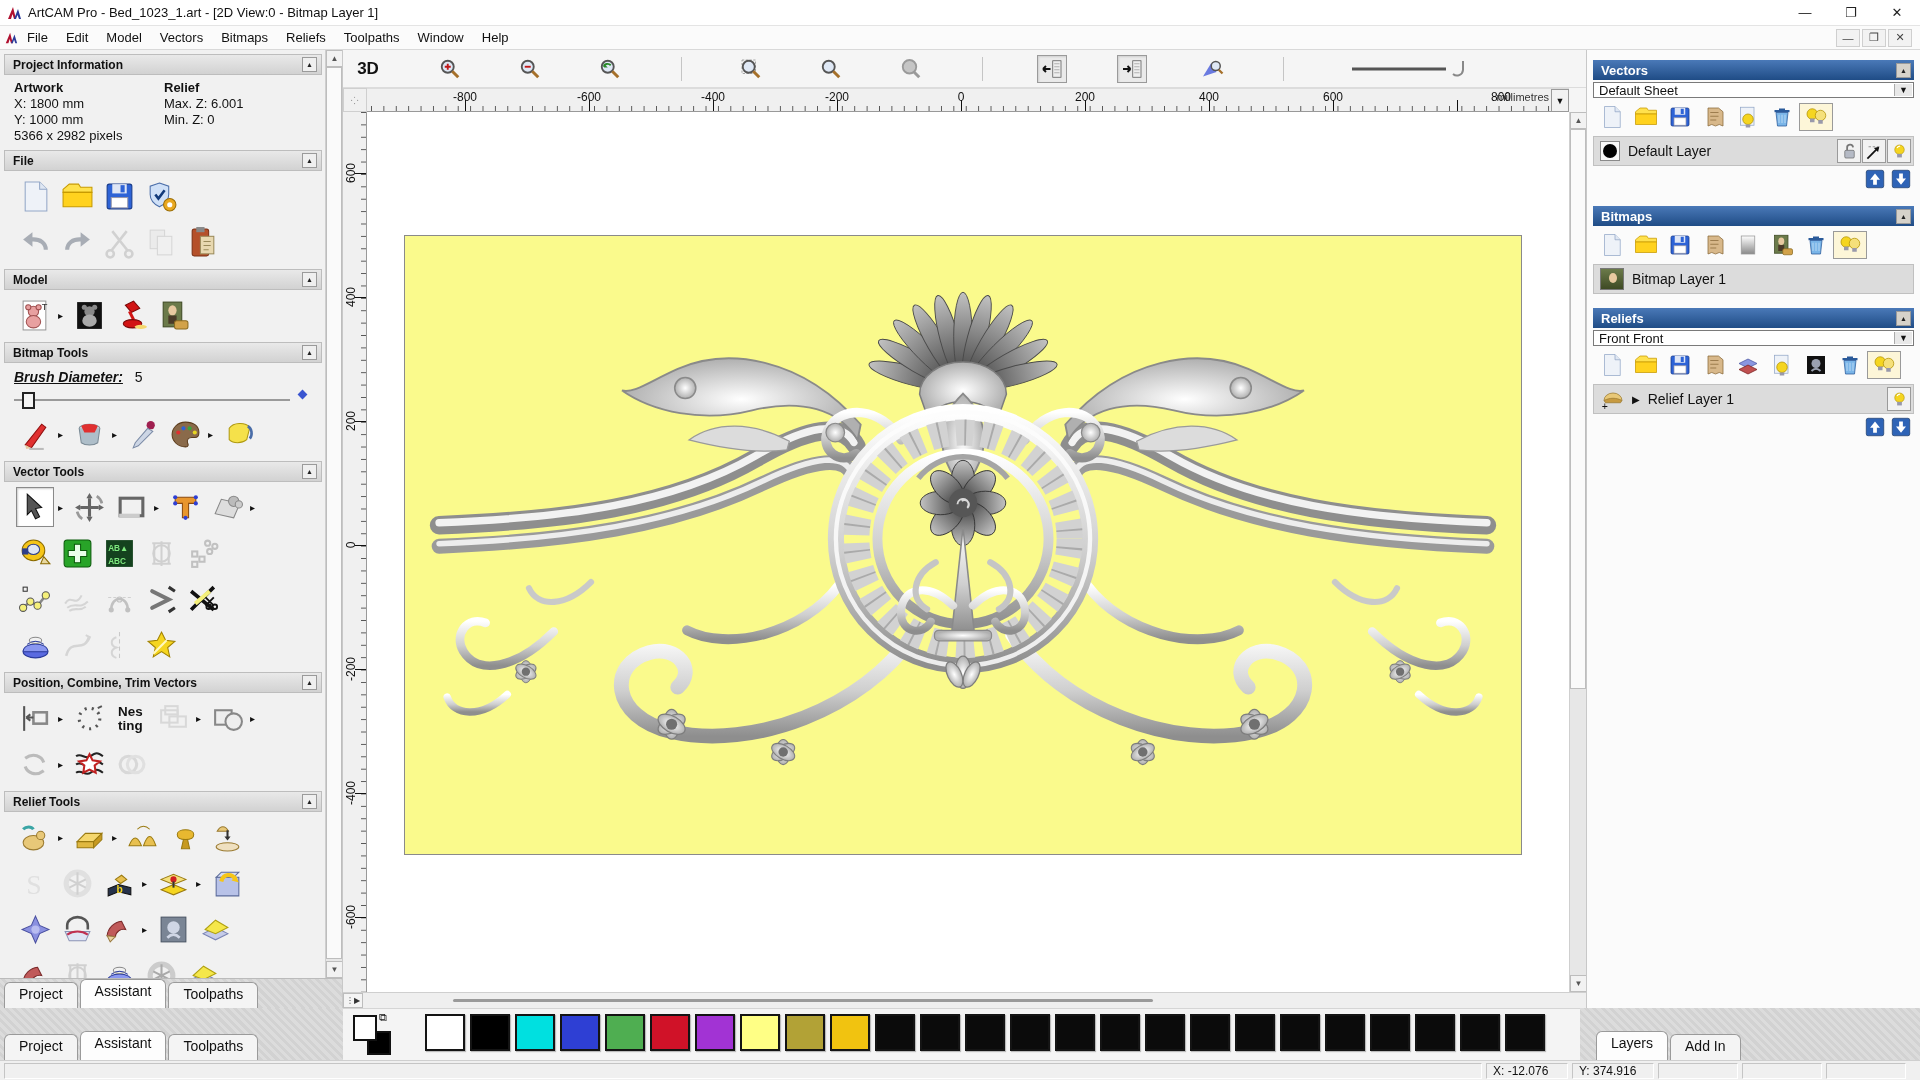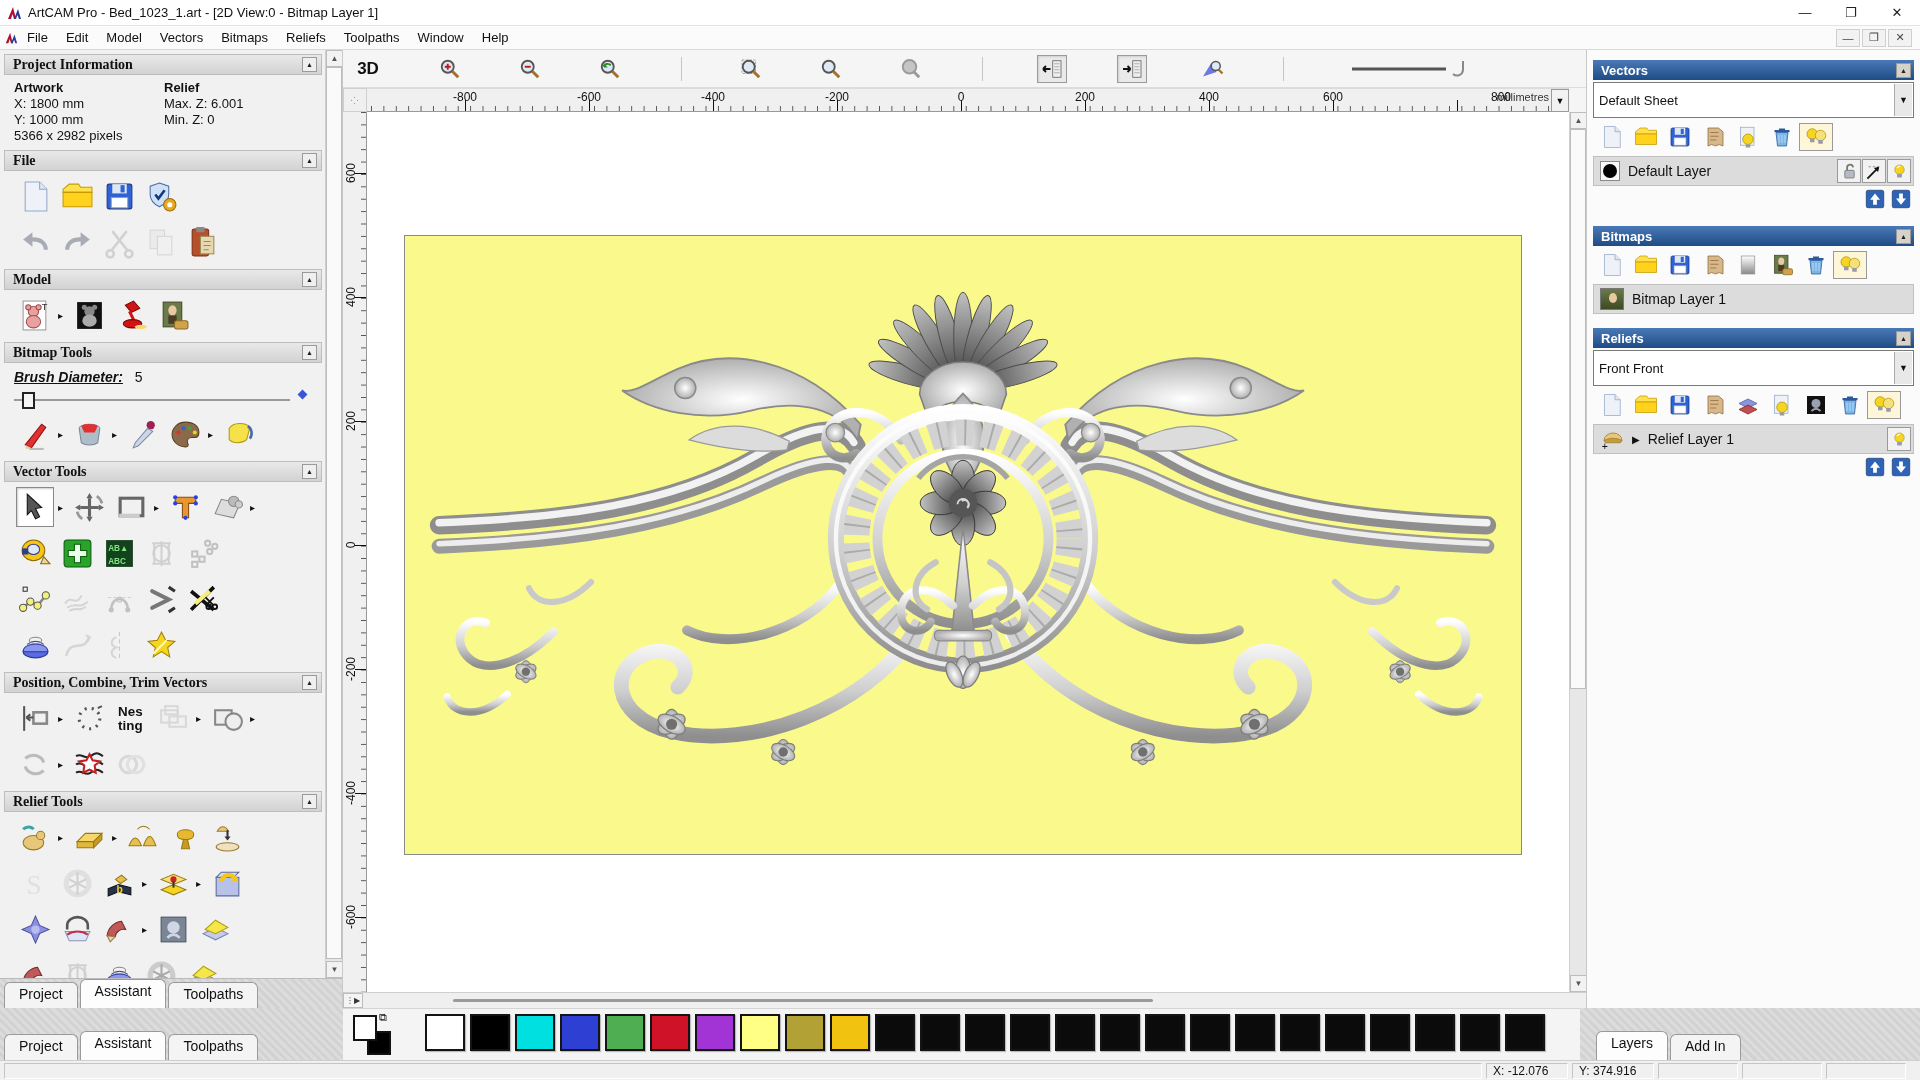--- a/index.html
+++ b/index.html
@@ -17,21 +17,21 @@
   #mdi-controls { margin-left:auto; display:flex; margin-right:8px; }
   .mdi-btn { width:24px; height:18px; display:flex; align-items:center; justify-content:center; font-size:11px; color:#444; border:1px solid #cfcfcf; background:#f2f2f2; margin-left:2px; }
 
   
   #main { position:absolute; top:50px; left:0; width:1920px; height:958px; display:flex; }
 
   
   #left-panel { position:relative; width:343px; height:958px; background:#f1f1f1; border-right:1px solid #c8c8c8; overflow:hidden; }
   #left-content { position:absolute; left:0; top:0; width:326px; height:928px; overflow:hidden; }
   .sec-h { height:21px; margin:4px 4px 2px 4px; background:linear-gradient(#e9e9e9,#d2d2d2); border:1px solid #bdbdbd; display:flex; align-items:center; padding:0 4px 0 8px; }
-  .sec-h .sec-title { font-weight:bold; font-size:14px;font-family:Liberation Serif, serif; }
+  .sec-h .sec-title { font-weight:bold; font-size:12px; }
   .colbtn { margin-left:auto; width:15px; height:15px; border:1px solid #9a9a9a; background:#efefef; font-size:7px; display:flex; align-items:center; justify-content:center; color:#222; }
   .pi-grid { display:grid; grid-template-columns:150px 160px; padding:3px 0 2px 14px; line-height:16px; font-size:13px; }
   .pi-bold { font-weight:bold; }
   .toolrow { display:flex; align-items:center; padding:3px 0 3px 16px; height:46px; }
   .tool { width:38px; height:40px; display:flex; align-items:center; justify-content:center; margin-right:4px; }
   .tool svg { width:33px; height:33px; }
   .tool.active { background:#fff; border:1px solid #8a8a8a; box-shadow:inset 1px 1px 2px #ccc; }
   .tool.dim { filter:grayscale(1); opacity:.45; }
   .fly { width:10px; font-size:10px; color:#111; margin-right:2px; }
   .brush-row { padding:4px 0 0 14px; font-size:14px; }
@@ -82,21 +82,21 @@
   #canvas-vscroll .thumb { position:absolute; top:17px; left:0; width:16px; height:560px; background:#fafafa; border:1px solid #bdbdbd; }
   #canvas-vscroll .down { position:absolute; bottom:0; }
   #canvas-hscroll { position:relative; height:16px; background:#efefef; border-top:1px solid #cfcfcf; display:flex; align-items:center; }
   #hs-btn { width:20px; height:15px; border:1px solid #bdbdbd; background:#f4f4f4; font-size:8px; display:flex; align-items:center; justify-content:center; color:#333; }
   #canvas-hscroll .thumb { margin-left:90px; width:700px; height:3px; background:#9a9a9a; border-radius:2px; }
 
   
   #right-panel { position:relative; width:334px; height:958px; background:#fbfbfb; border-left:1px solid #c8c8c8; padding:6px 6px 0 6px; }
   .p-h { height:20px; background:linear-gradient(#4a79b8,#1f4c86); color:#fff; font-weight:bold; display:flex; align-items:center; padding:0 3px 0 8px; margin-top:4px; }
   .p-h .colbtn { background:#d6d2ca; }
-  .combo { position:relative; height:36px; border:1px solid #7a7a7a; background:#fff; margin-top:2px; display:flex; align-items:center; padding-left:5px; font-size:13px; }
+  .combo { position:relative; height:16px; border:1px solid #7a7a7a; background:#fff; margin-top:2px; display:flex; align-items:center; padding-left:5px; font-size:13px; }
   .combo .drop { position:absolute; right:1px; top:1px; bottom:1px; width:18px; background:#e8e8e8; border-left:1px solid #aaa; display:flex; align-items:center; justify-content:center; font-size:9px; }
   .p-tools { display:flex; align-items:center; padding:5px 2px; }
   .p-tools .ptool { width:34px; height:28px; display:flex; align-items:center; justify-content:center; }
   .p-tools .ptool svg { width:24px; height:24px; }
   .p-tools .ptool.boxed { border:1px solid #9a9a9a; background:#fdf6d8; }
   .layer-row { position:relative; height:30px; background:#dcdcdc; border:1px solid #c0c0c0; display:flex; align-items:center; padding-left:6px; font-size:14px; }
   .layer-row .lr-label { margin-left:8px; }
   .lr-btns { margin-left:auto; display:flex; margin-right:2px; }
   .lr-btn { width:24px; height:24px; border:1px solid #9a9a9a; background:#f2f2f2; display:flex; align-items:center; justify-content:center; margin-left:1px; }
   .lr-btn svg { width:19px; height:19px; }

